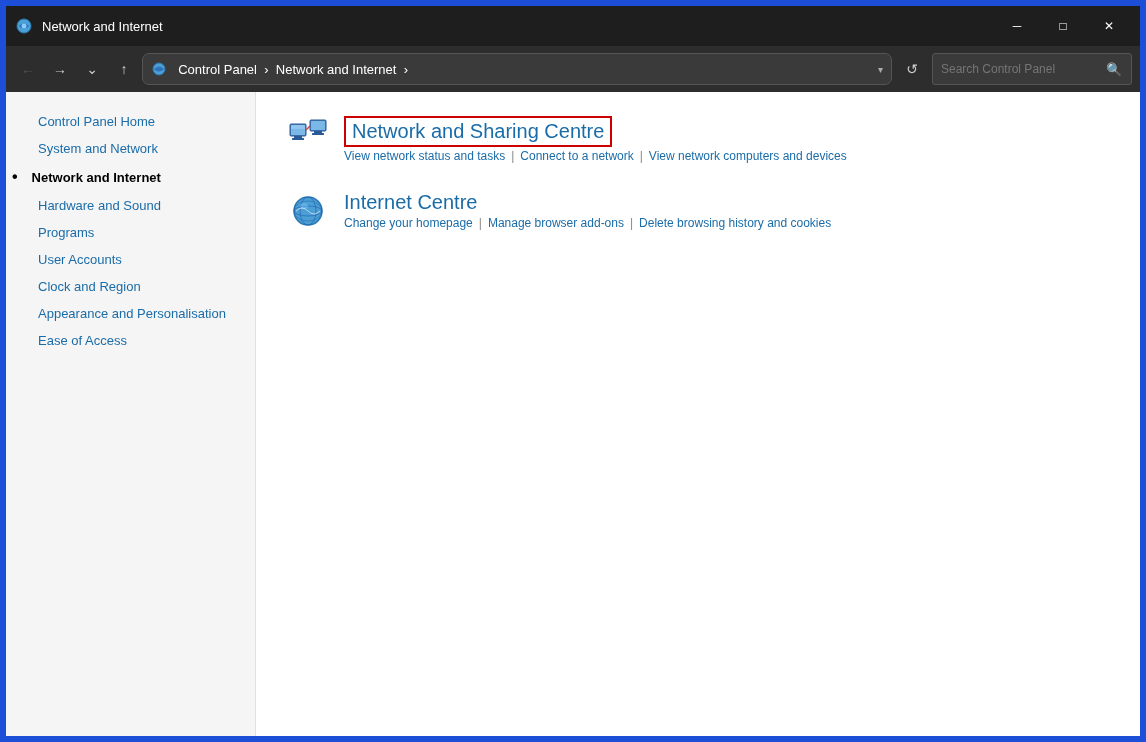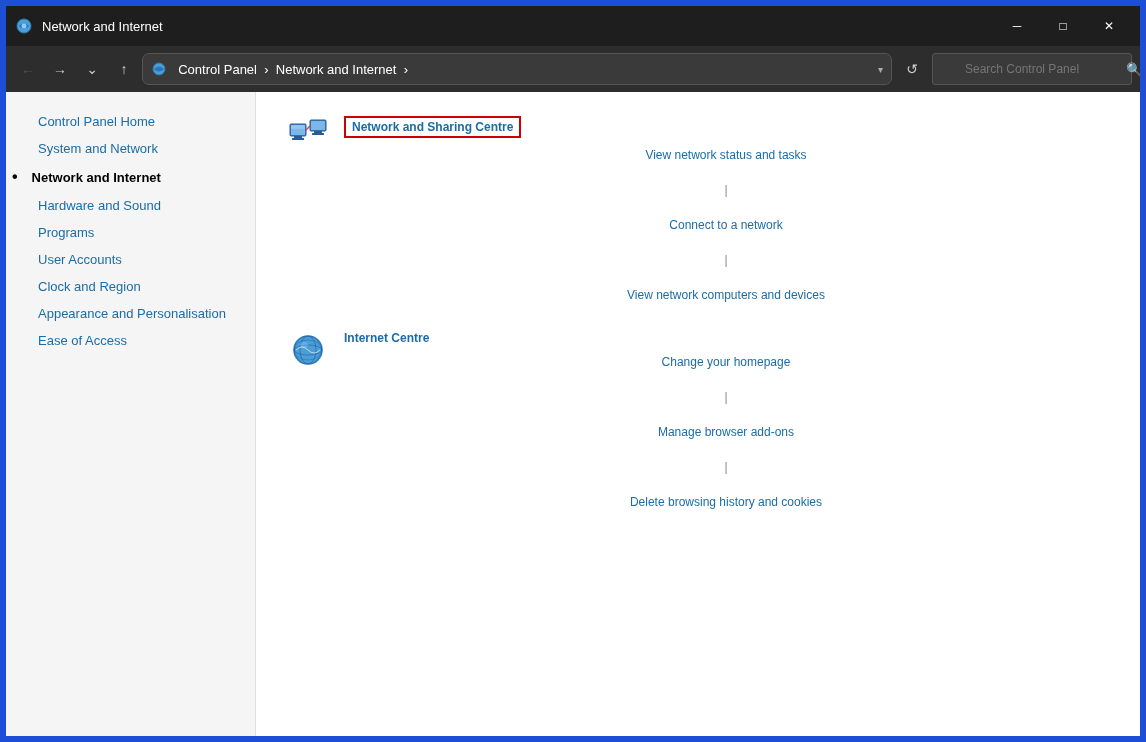--- a/index.html
+++ b/index.html
@@ -137,21 +137,20 @@
       padding: 0 8px;
       gap: 6px;
     }
     .search-input {
       background: transparent;
       border: none;
       color: #14b8a6;
       font-size: 12px;
       flex: 1;
       outline: none;
-      margin-left: 24px;
     }
     .search-icon-btn {
       color: #888888;
       font-size: 13px;
     }
 
     
     .content-area {
       display: flex;
       flex: 1;
@@ -205,39 +204,37 @@
     }
     .section-icon {
       width: 40px;
       height: 40px;
       flex-shrink: 0;
     }
     .section-body {
       flex: 1;
     }
     .section-title {
-      font-size: 12px;
+      font-size: 20px;
       color: #1a6ca8;
       cursor: pointer;
       text-decoration: none;
       display: inline-block;
-      margin-bottom: 8px;
-      font-weight: bold;
+      margin-bottom: 0;
     }
     .section-title.highlighted {
       border: 2px solid #cc0000;
       padding: 2px 6px;
     }
     .section-links {
       display: flex;
       align-items: center;
       flex-wrap: wrap;
-      gap: 21px;
+      gap: 4px;
       margin-top: 2px;
-      flex-direction: column;
     }
     .section-link {
       color: #1a6ca8;
       font-size: 12px;
       cursor: pointer;
       text-decoration: none;
     }
     .link-separator {
       color: #888888;
       font-size: 12px;

